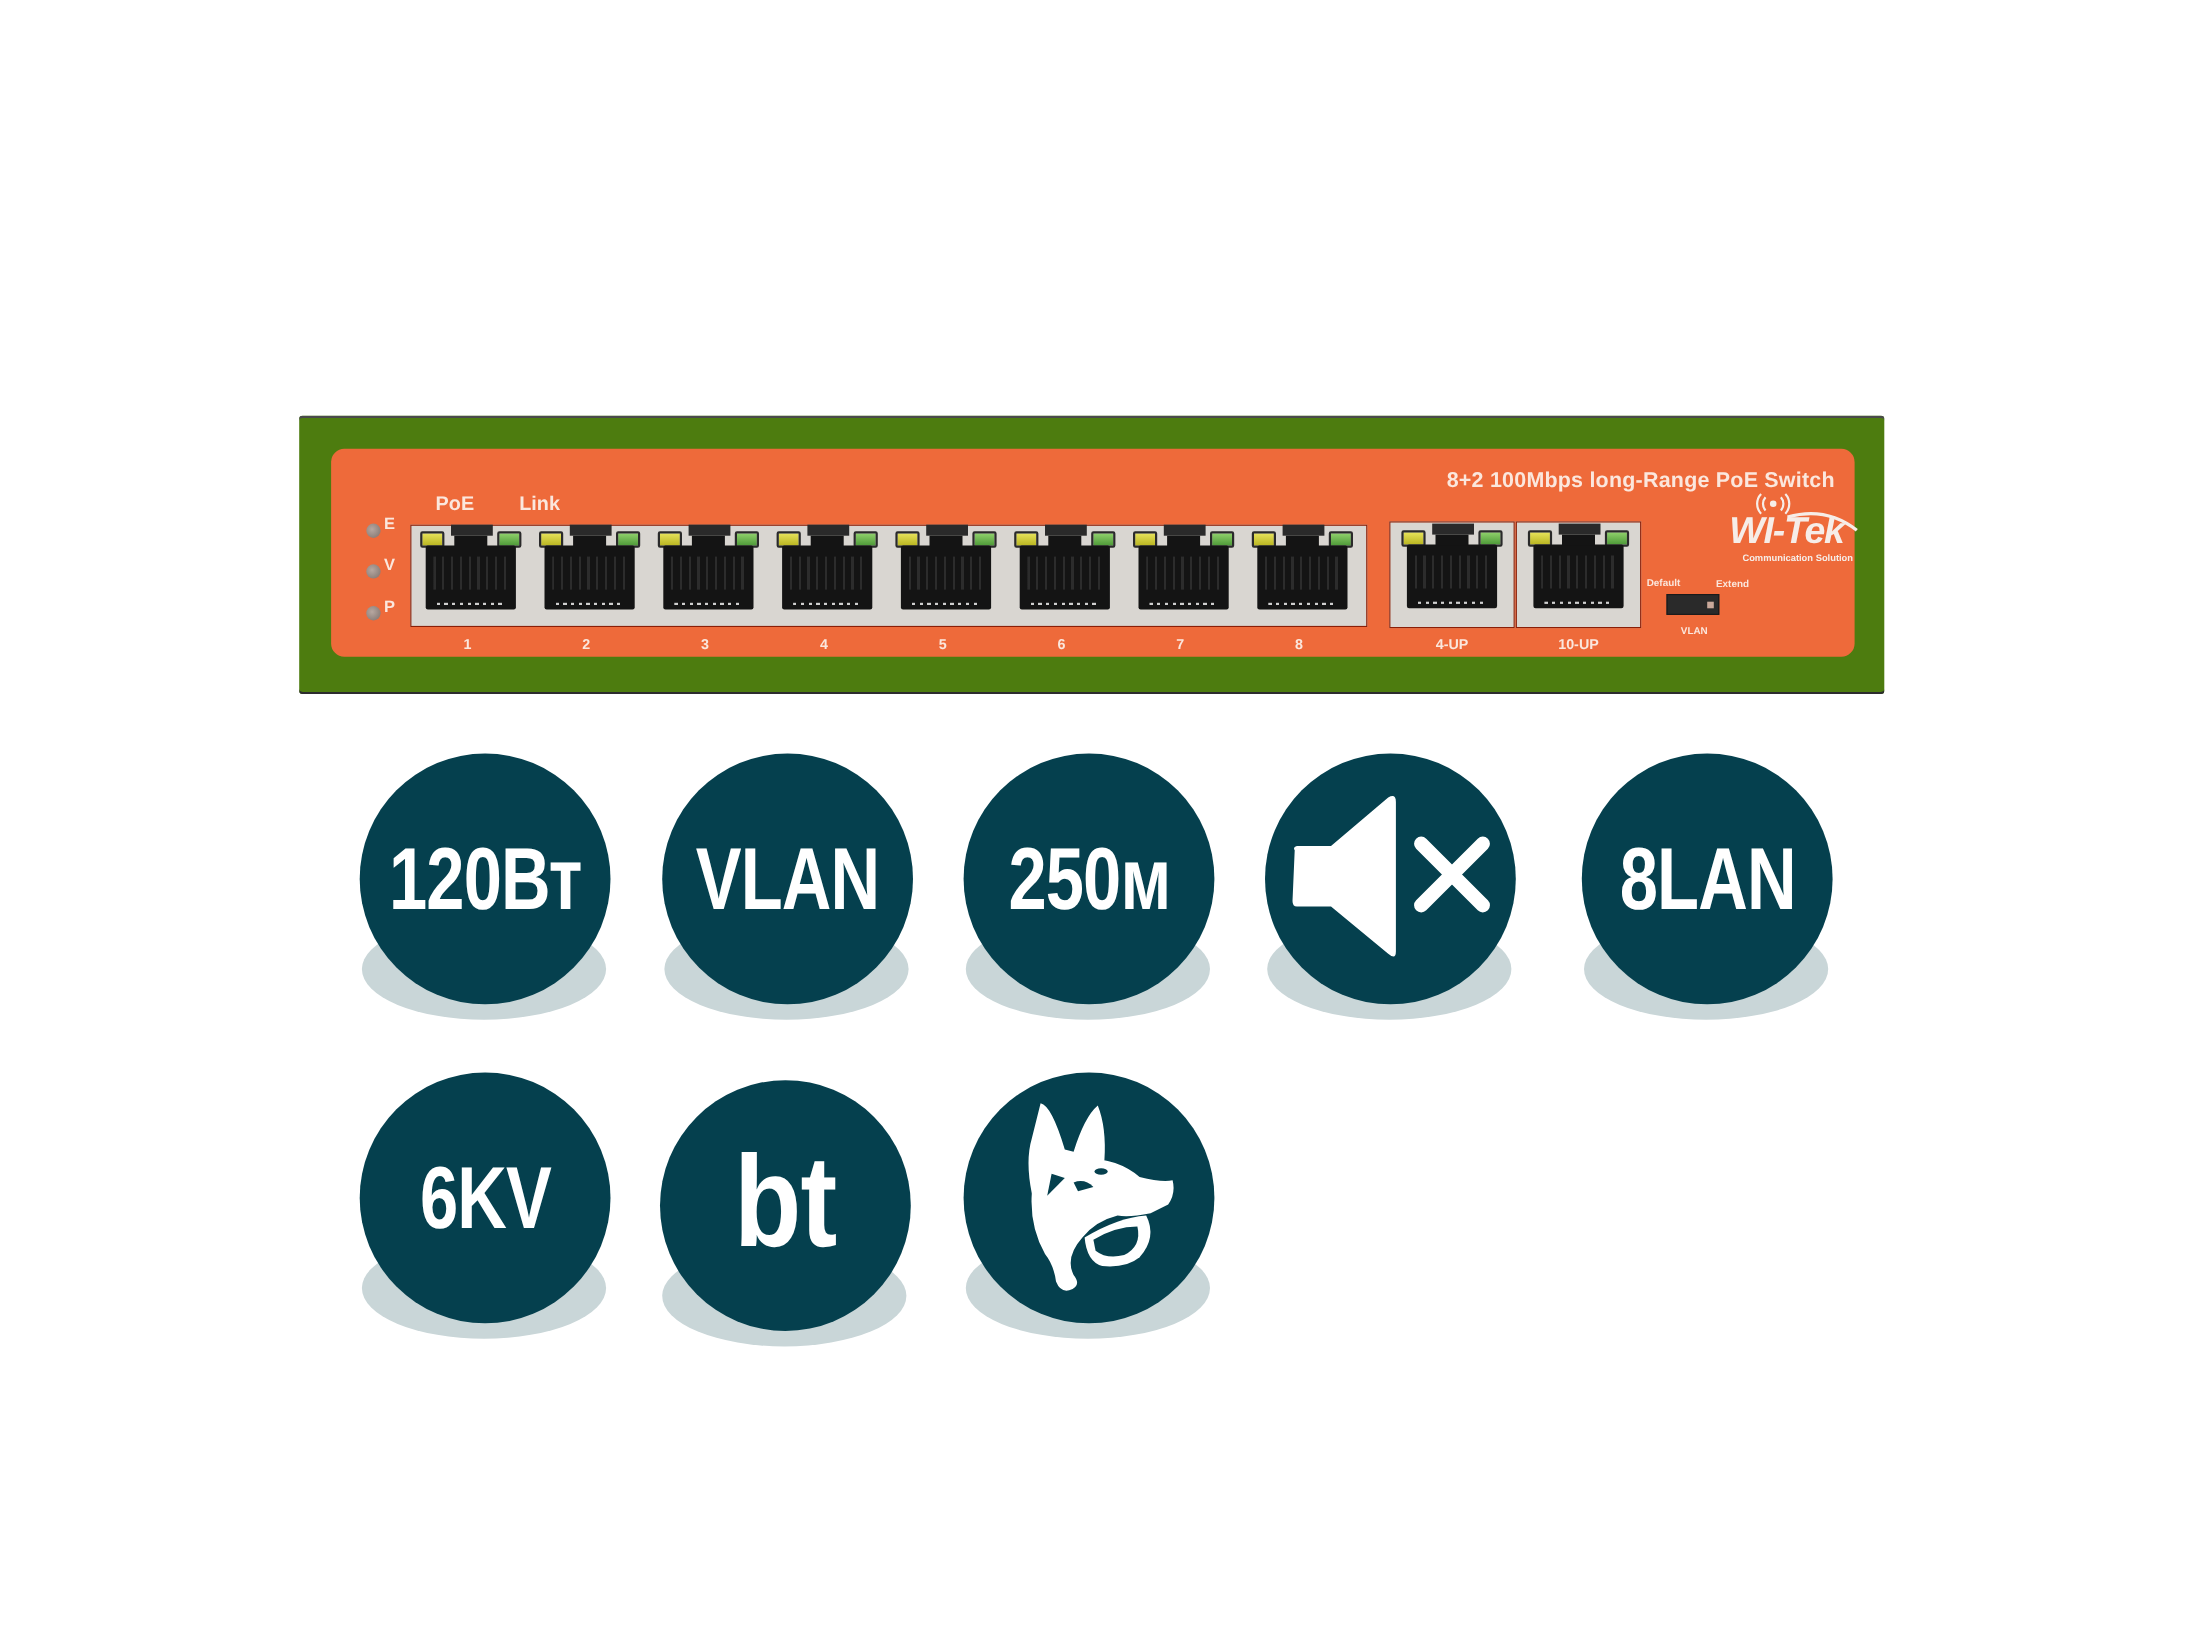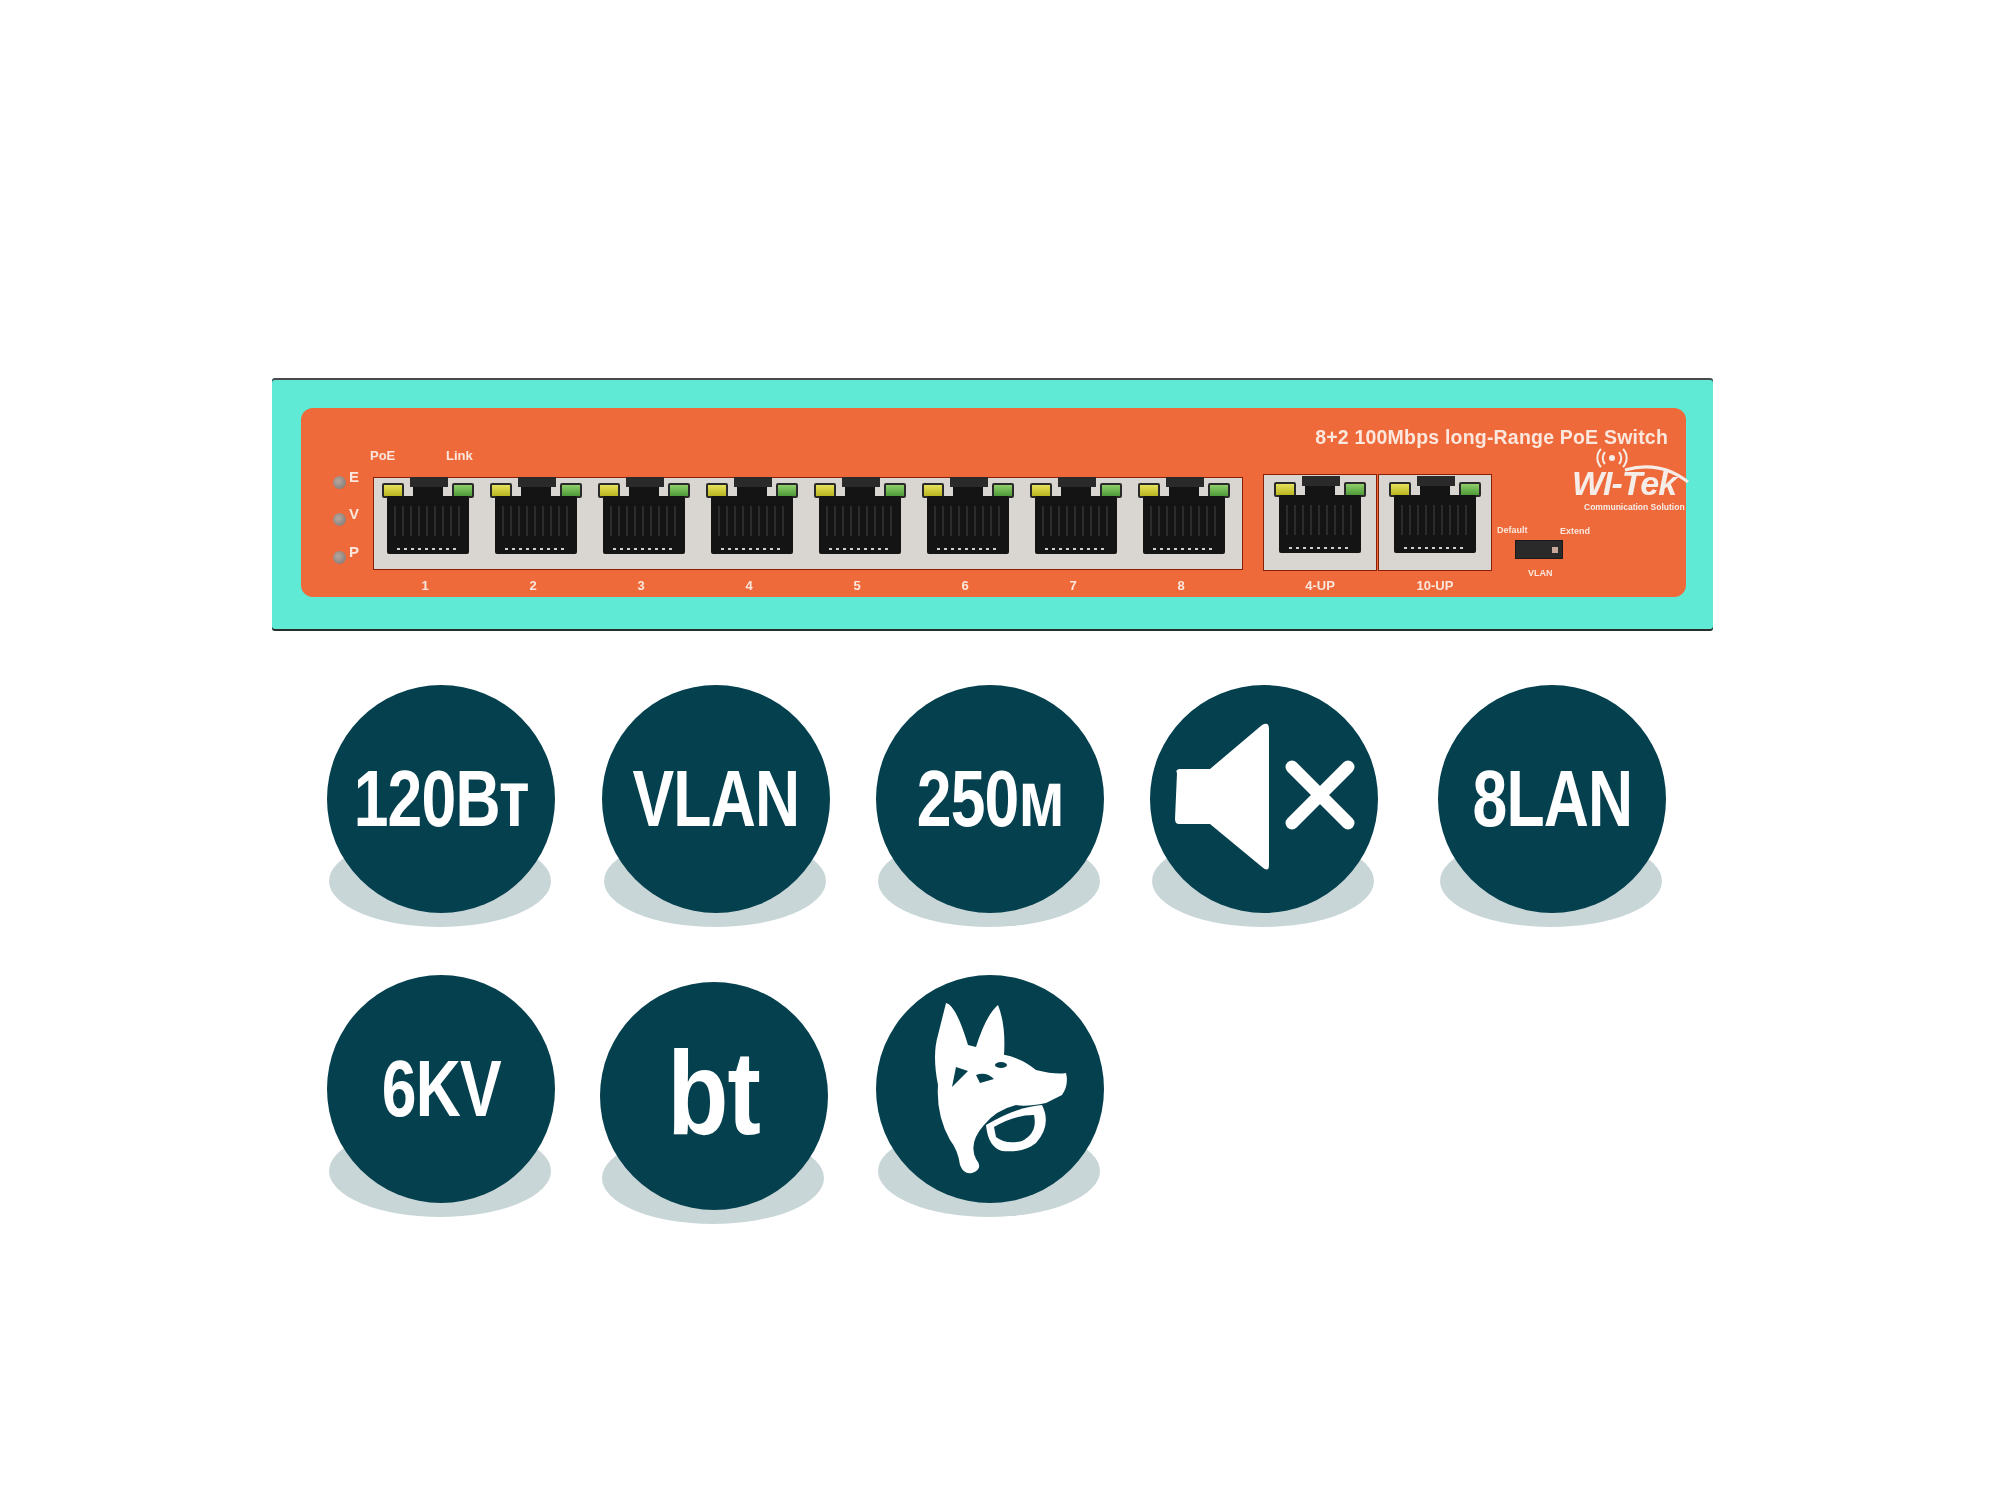--- a/index.html
+++ b/index.html
@@ -4,40 +4,40 @@
 <style>
   html, body { margin: 0; padding: 0; }
   body {
     width: 2000px; height: 1500px; background: #ffffff;
     position: relative; overflow: hidden;
     font-family: "Liberation Sans", sans-serif;
   }
   
   .switch {
     position: absolute; left: 272px; top: 378px; width: 1441px; height: 253px;
-    background: #5eead4; border-radius: 3px;
+    background: #4d7c0f; border-radius: 3px;
     box-shadow: inset 0 2px 0 #4a4a4c, inset 0 -2px 0 #2c2c2e;
   }
   .panel {
     position: absolute; left: 29px; top: 30px; width: 1385px; height: 189px;
     background: #ee6a3a; border-radius: 12px;
   }
   .panel .title {
     position: absolute; right: 18px; top: 18px;
     color: #fbe7dd; font-weight: bold; font-size: 19.5px; letter-spacing: 0.2px;
   }
   .sys-led {
     position: absolute; width: 13px; height: 13px; border-radius: 50%;
     background: radial-gradient(circle at 40% 40%, #b7a7a0, #7d716c);
   }
   .sys-label {
     position: absolute; color: #fbe7dd; font-weight: bold; font-size: 15px;
   }
   .hdr-label {
-    position: absolute; top: 40px; color: #fbe7dd; font-weight: bold; font-size: 13px;
+    position: absolute; top: 40px; color: #fbe7dd; font-weight: bold; font-size: 18px; margin-left: 26px;
   }
   .port-block {
     position: absolute; top: 69px; height: 93px;
     background: #d9d6d1; border: 1px solid #8a1f07; box-sizing: border-box;
   }
   .port {
     position: absolute; top: 0; width: 104px; height: 92px;
   }
   .port .notch {
     position: absolute; left: 34px; top: -1px; width: 38px; height: 10px; background: #2a2a2a;

